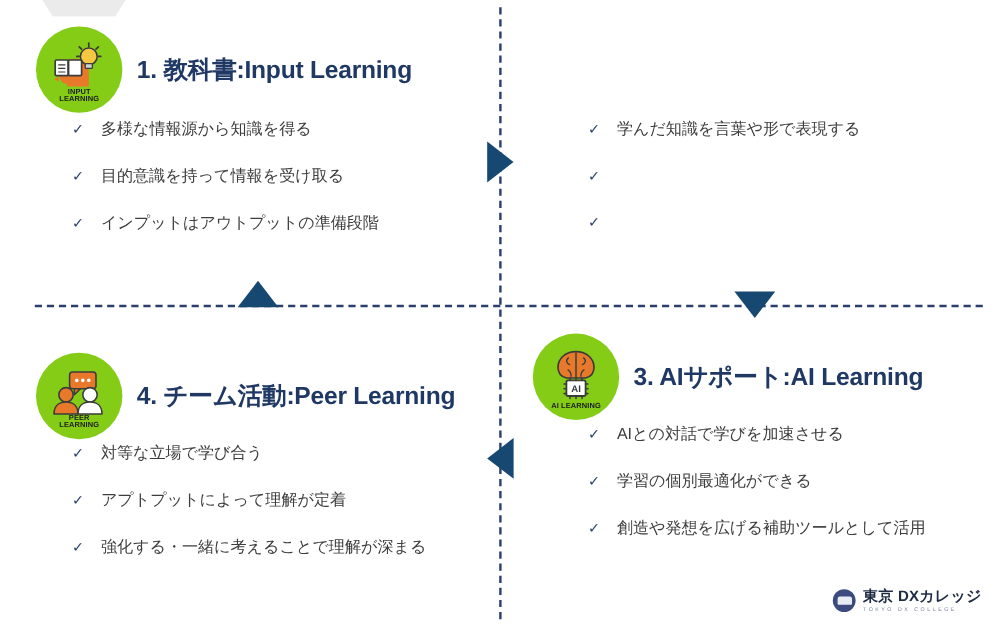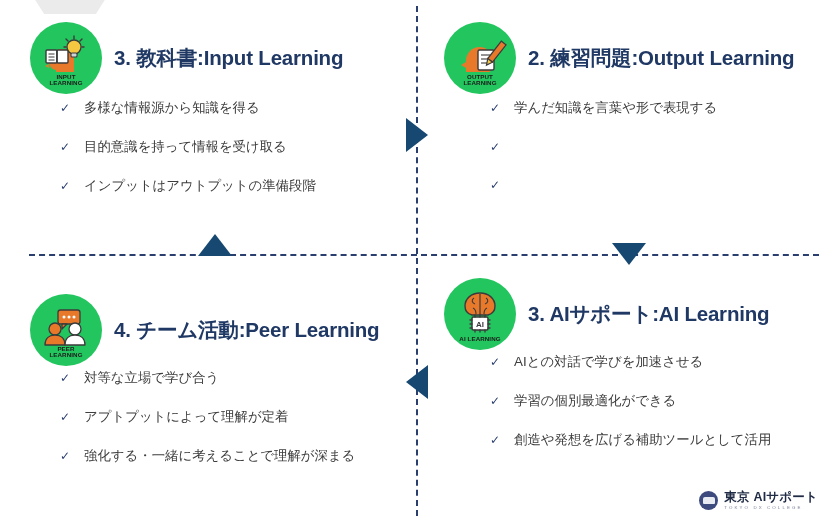--- a/index.html
+++ b/index.html
@@ -78,21 +78,21 @@
     top: 22px; left: 30px;
     display: flex;
     align-items: center;
     gap: 12px;
   }
   #q2 .q-head, #q4 .q-head { left: 26px; }
 
   .icon-badge {
     width: 72px; height: 72px;
     border-radius: 50%;
-    background: #22c55e;
+    background: #84cc16;
     position: relative;
     flex: 0 0 72px;
     display: flex;
     align-items: center;
     justify-content: center;
   }
   .icon-badge svg { display: block; }
   .icon-caption {
     position: absolute;
     bottom: 7px; left: 0; right: 0;
@@ -208,60 +208,39 @@
           <line x1="30" y1="11" x2="32" y2="13" stroke="#3b3b3b" stroke-width="1.4" stroke-linecap="round"></line>
           <line x1="46" y1="11" x2="44" y2="13" stroke="#3b3b3b" stroke-width="1.4" stroke-linecap="round"></line>
           <line x1="28" y1="19" x2="30" y2="19" stroke="#3b3b3b" stroke-width="1.4" stroke-linecap="round"></line>
           <line x1="46" y1="19" x2="48" y2="19" stroke="#3b3b3b" stroke-width="1.4" stroke-linecap="round"></line>
         </svg>
         <div class="icon-caption">
           <div>INPUT</div>
           <div>LEARNING</div>
         </div>
       </div>
-      <div class="q-title">3. 教科書:Input Learning</div>
+      <div class="q-title">1. 教科書:Input Learning</div>
     </div>
     <div class="bullets">
       <div class="bullet">
         <span class="check">✓</span>
         <span>多様な情報源から知識を得る</span>
       </div>
       <div class="bullet">
         <span class="check">✓</span>
         <span>目的意識を持って情報を受け取る</span>
       </div>
       <div class="bullet">
         <span class="check">✓</span>
         <span>インプットはアウトプットの準備段階</span>
       </div>
     </div>
   </div>
 
   <div class="quadrant" id="q2">
-    <div class="q-head">
-      <div class="icon-badge">
-        <svg width="60" height="60" viewBox="0 0 60 60" aria-hidden="true">
-          <path d="M16 44 L16 33 C16 25 22 19 30 19 C36 19 40 23 40 29 L40 44 Z" fill="#e8792b"></path>
-          <path d="M16 34 L11 37 L16 40 Z" fill="#e8792b"></path>
-          <rect x="28" y="22" width="16" height="20" rx="1.5" fill="#ffffff" stroke="#3b3b3b" stroke-width="1.4"></rect>
-          <line x1="31" y1="27" x2="40" y2="27" stroke="#3b3b3b" stroke-width="1.1"></line>
-          <line x1="31" y1="31" x2="40" y2="31" stroke="#3b3b3b" stroke-width="1.1"></line>
-          <line x1="31" y1="35" x2="37" y2="35" stroke="#3b3b3b" stroke-width="1.1"></line>
-          <g transform="rotate(38 42 30)">
-            <rect x="39" y="11" width="6" height="22" fill="#e8792b" stroke="#3b3b3b" stroke-width="1.2"></rect>
-            <path d="M39 33 L42 39 L45 33 Z" fill="#f6c842" stroke="#3b3b3b" stroke-width="1.2"></path>
-          </g>
-        </svg>
-        <div class="icon-caption">
-          <div>OUTPUT</div>
-          <div>LEARNING</div>
-        </div>
-      </div>
-      <div class="q-title">2. 練習問題:Output Learning</div>
-    </div>
     <div class="bullets">
       <div class="bullet">
         <span class="check">✓</span>
         <span>学んだ知識を言葉や形で表現する</span>
       </div>
       <div class="bullet">
         <span class="check">✓</span>
       </div>
       <div class="bullet">
         <span class="check">✓</span>
@@ -352,18 +331,18 @@
       <div class="bullet">
         <span class="check">✓</span>
         <span>創造や発想を広げる補助ツールとして活用</span>
       </div>
     </div>
   </div>
 
   <div class="brand">
     <div class="brand-mark"></div>
     <div class="brand-text">
-      <div class="brand-main">東京 AIサポート</div>
+      <div class="brand-main">東京 DXカレッジ</div>
       <div class="brand-sub">TOKYO DX COLLEGE</div>
     </div>
   </div>
 
 </div>
 
 </body></html>

